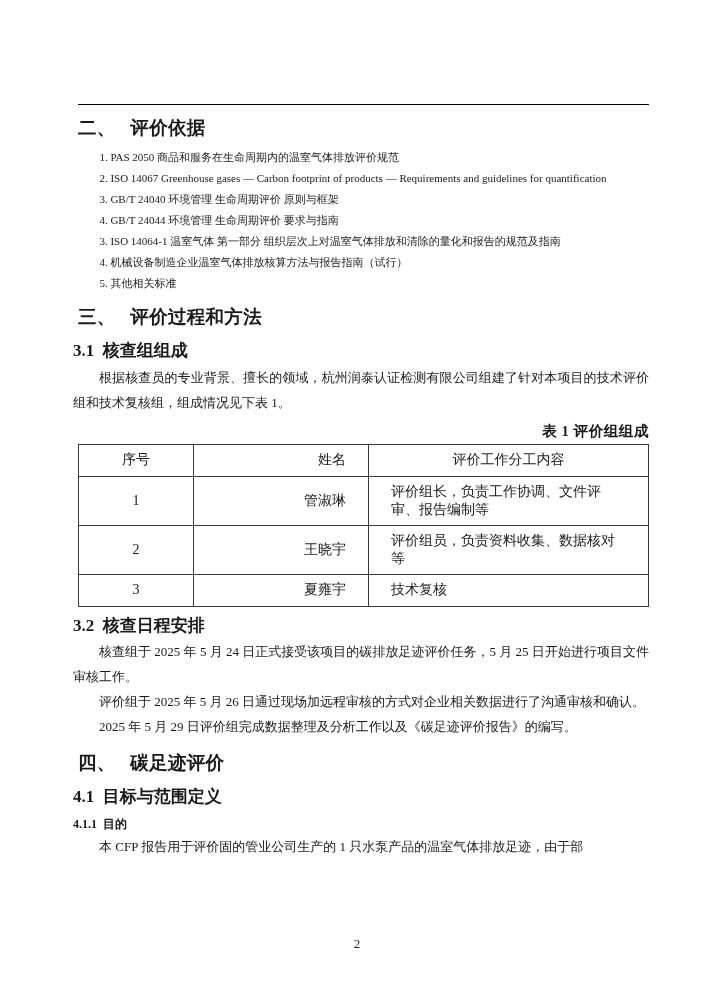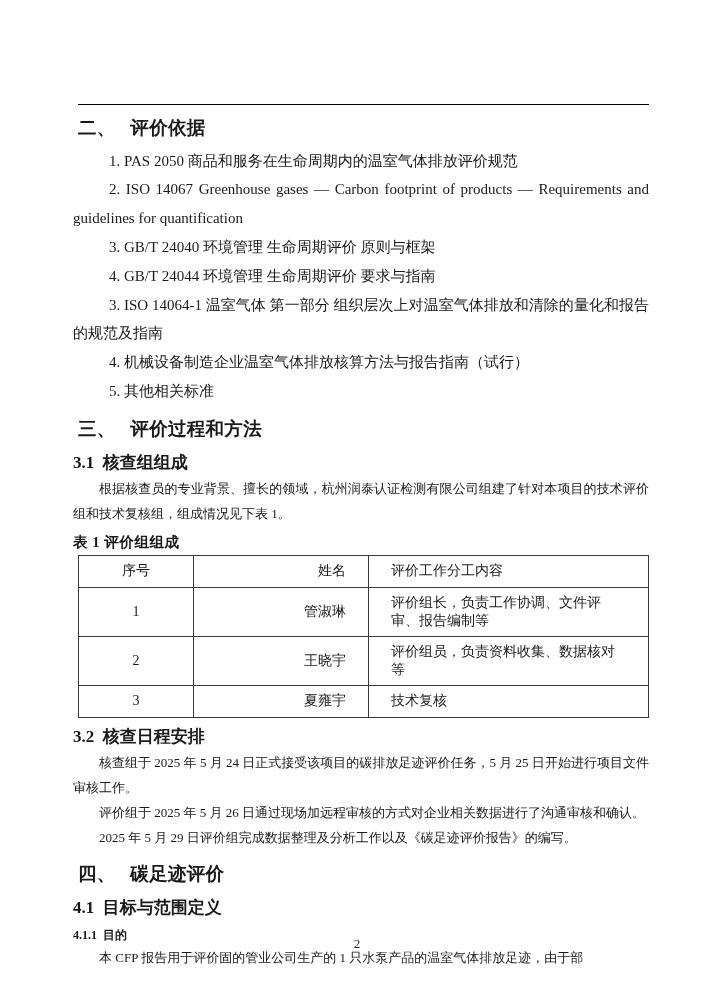--- a/index.html
+++ b/index.html
@@ -74,33 +74,33 @@
     line-height: 1.92;
     text-align: justify;
     text-justify: inter-ideograph;
     text-indent: 2em;
     margin: 0;
     word-break: break-word;
   }
 
   
   .ref {
-    font-size: 15px;
+    font-size: 11px;
     line-height: 1.92;
     text-align: justify;
     text-justify: inter-ideograph;
     text-indent: 2.4em;
     margin: 0;
     word-break: break-word;
   }
 
   .table-caption {
     font-size: 14.6px;
     font-weight: bold;
-    text-align: left;
+    text-align: right;
     margin: 6px 0 3px 0;
     letter-spacing: 0.5px;
   }
 
   table.data-table {
     border-collapse: collapse;
     width: 571px;
     margin: 0 0 0 5px;
     table-layout: fixed;
   }
@@ -108,21 +108,21 @@
     border: 1.1px solid #3a3a3a;
     font-size: 14px;
     font-weight: normal;
     padding: 6px 22px;
     height: 19px;
     vertical-align: middle;
   }
   .col-no   { width: 70px;  text-align: center; }
   .col-name { width: 130px; text-align: right; }
   .col-desc { text-align: left; padding-left: 14px; }
-  thead .col-desc { text-align: left; padding-left: 6px; }
+  thead .col-desc { text-align: center; padding-left: 6px; }
 
   .page-number {
     position: absolute;
     left: 0;
     top: 936px;
     width: 714px;
     text-align: center;
     font-size: 13px;
     color: #2a2a2a;
   }

